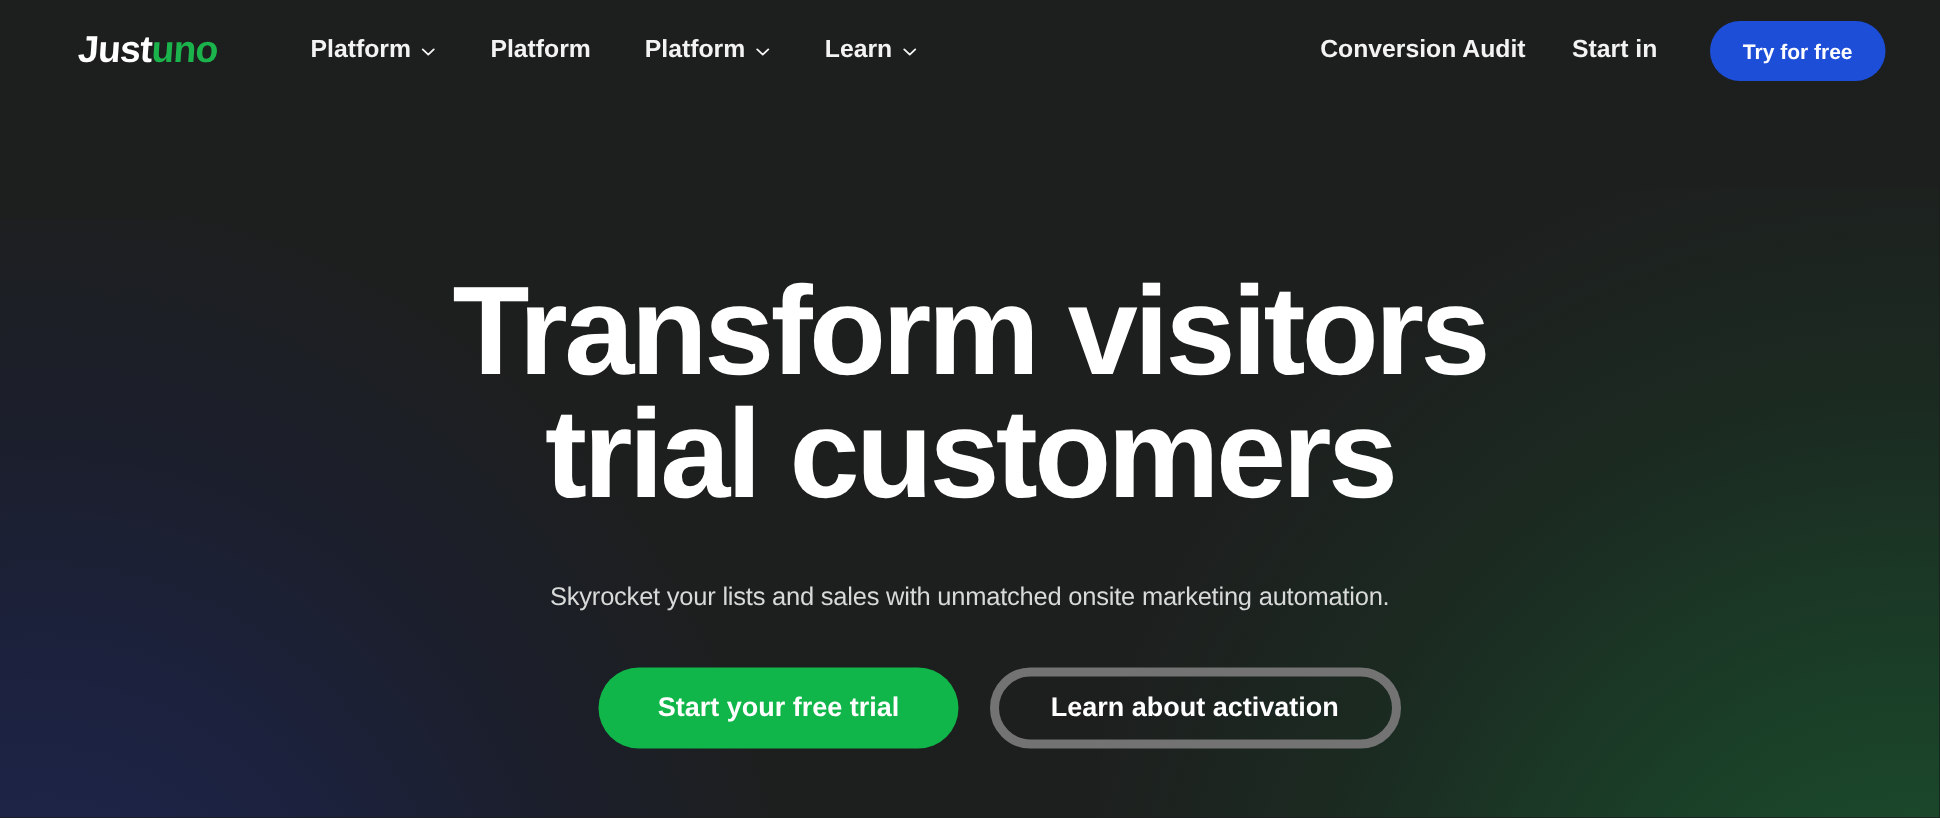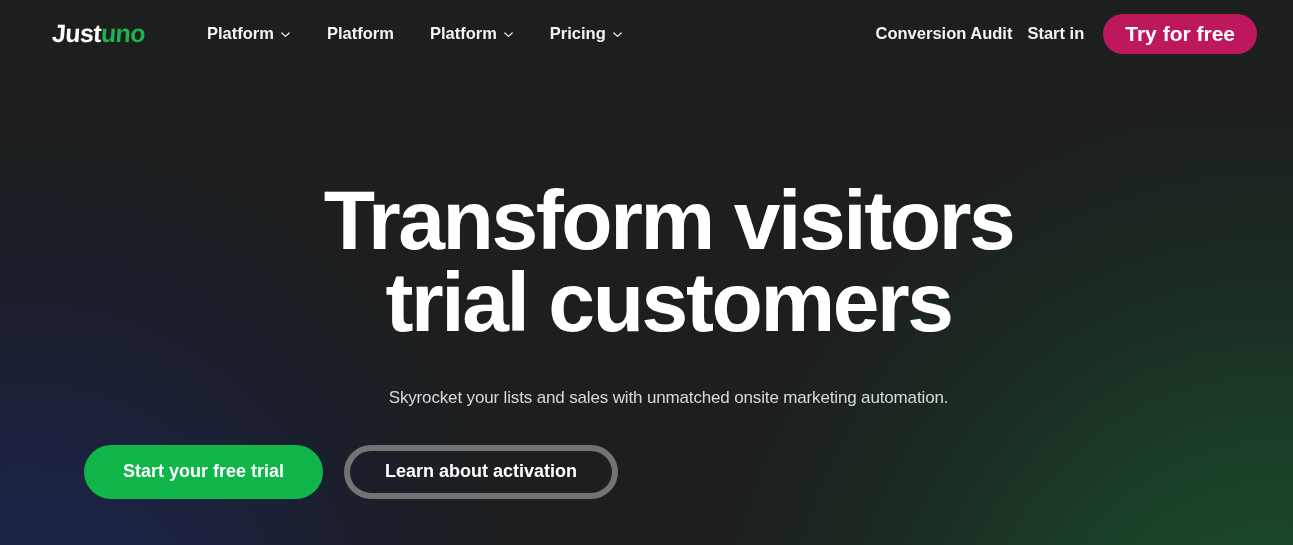--- a/index.html
+++ b/index.html
@@ -103,21 +103,21 @@
     height: 11px;
     position: relative;
     top: 1px;
   }
   .chev svg { display: block; }
 
   nav.secondary {
     display: flex;
     align-items: center;
     margin-left: auto;
-    gap: 15px;
+    gap: 31px;
   }
 
   .nav-link {
     font-size: 16.5px;
     font-weight: 700;
     color: #f2f3f2;
     white-space: nowrap;
     cursor: pointer;
   }
 
@@ -127,35 +127,34 @@
     justify-content: center;
     border-radius: 999px;
     white-space: nowrap;
     cursor: pointer;
     font-weight: 700;
     border: none;
     font-family: inherit;
   }
 
   .btn-try {
-    background: #be185d;
-    color: #ffffff;
-    font-size: 21px;
+    background: #1d4ed8;
+    color: #ffffff;
+    font-size: 14px;
     height: 40px;
     padding: 0 22px;
     margin-left: 4px;
   }
 
   
   .hero {
     position: relative;
     z-index: 4;
     text-align: center;
     padding-top: 112px;
-    padding-left: 44px;
   }
 
   .hero h1 {
     font-size: 84px;
     line-height: 0.98;
     font-weight: 700;
     letter-spacing: -2.4px;
     color: #ffffff;
   }
   .hero h1 .line { display: block; }
@@ -164,21 +163,21 @@
     margin-top: 44px;
     font-size: 17px;
     font-weight: 400;
     color: #d7dad8;
     letter-spacing: -0.15px;
   }
 
   .cta-row {
     margin-top: 37px;
     display: flex;
-    justify-content: flex-start;
+    justify-content: center;
     gap: 21px;
     margin-left: 40px;
   }
 
   .btn-primary {
     background: #11b64a;
     color: #ffffff;
     font-size: 18px;
     height: 54px;
     padding: 0 39px;
@@ -225,21 +224,21 @@
       <div class="nav-item">
         <span>Platform</span>
         <span class="chev">
           <svg width="11" height="11" viewBox="0 0 12 12" fill="none" aria-hidden="true">
             <path d="M2 4.3 L6 8.1 L10 4.3" stroke="#f2f3f2" stroke-width="1.35" stroke-linecap="round" stroke-linejoin="round"></path>
           </svg>
         </span>
       </div>
 
       <div class="nav-item">
-        <span>Pricing</span>
+        <span>Learn</span>
         <span class="chev">
           <svg width="11" height="11" viewBox="0 0 12 12" fill="none" aria-hidden="true">
             <path d="M2 4.3 L6 8.1 L10 4.3" stroke="#f2f3f2" stroke-width="1.35" stroke-linecap="round" stroke-linejoin="round"></path>
           </svg>
         </span>
       </div>
 
     </nav>
 
     <nav class="secondary">

